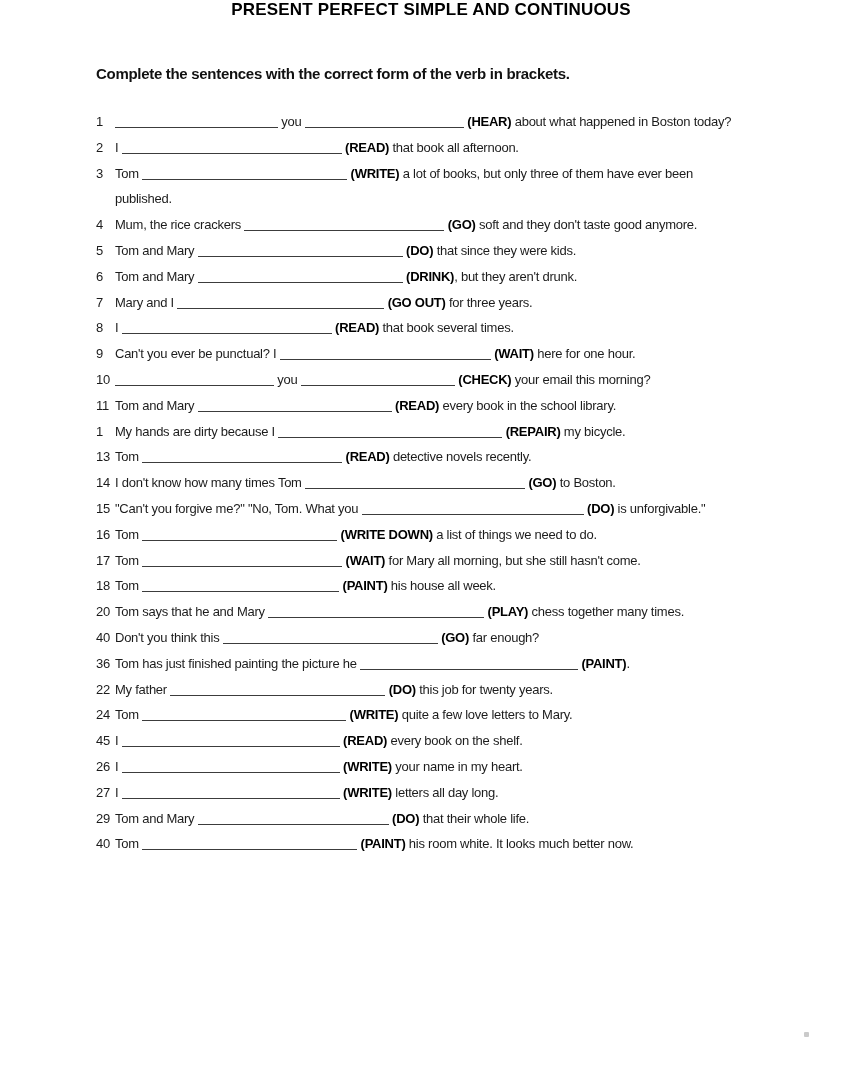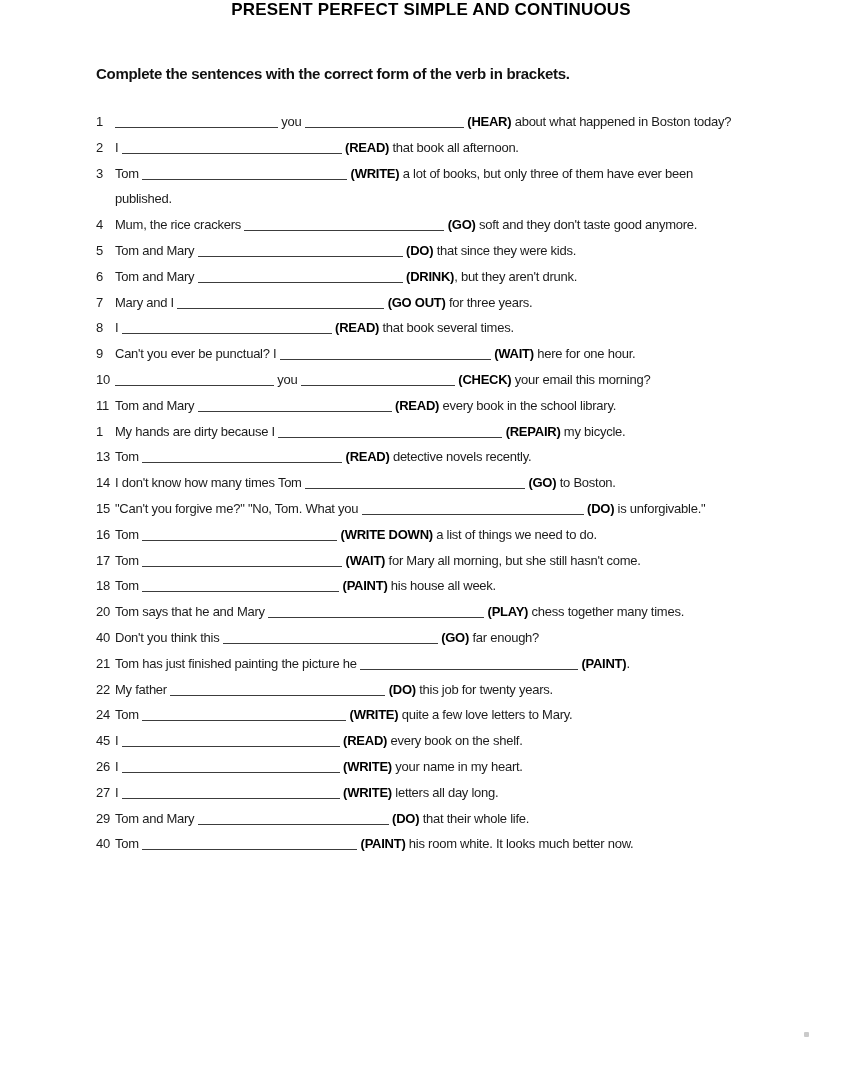--- a/index.html
+++ b/index.html
@@ -158,21 +158,21 @@
       </li>
       <li class="question">
         <span class="qnum">20</span>
         <span class="qbody">Tom says that he and Mary <span class="blank" style="width: 216px;"></span> <span class="verb">(PLAY)</span> chess together many times.</span>
       </li>
       <li class="question">
         <span class="qnum">40</span>
         <span class="qbody">Don't you think this <span class="blank" style="width: 215px;"></span> <span class="verb">(GO)</span> far enough?</span>
       </li>
       <li class="question">
-        <span class="qnum">21</span>
+        <span class="qnum">36</span>
         <span class="qbody">Tom has just finished painting the picture he <span class="blank" style="width: 218px;"></span> <span class="verb">(PAINT)</span>.</span>
       </li>
       <li class="question">
         <span class="qnum">22</span>
         <span class="qbody">My father <span class="blank" style="width: 215px;"></span> <span class="verb">(DO)</span> this job for twenty years.</span>
       </li>
       <li class="question">
         <span class="qnum">24</span>
         <span class="qbody">Tom <span class="blank" style="width: 204px;"></span> <span class="verb">(WRITE)</span> quite a few love letters to Mary.</span>
       </li>

